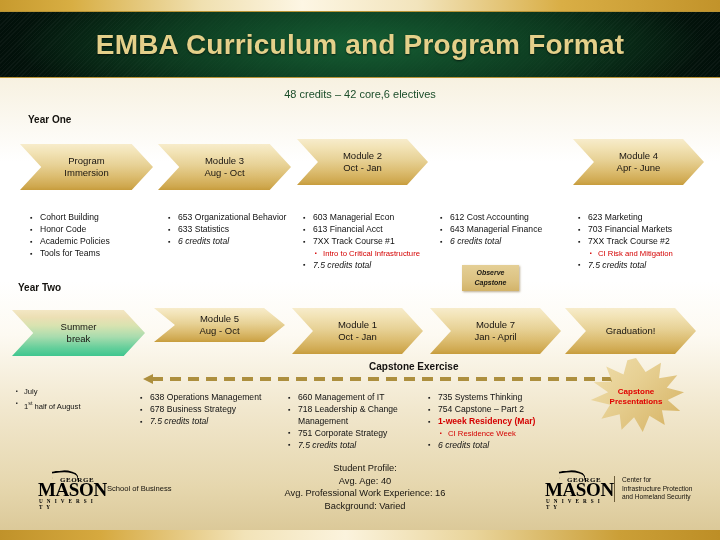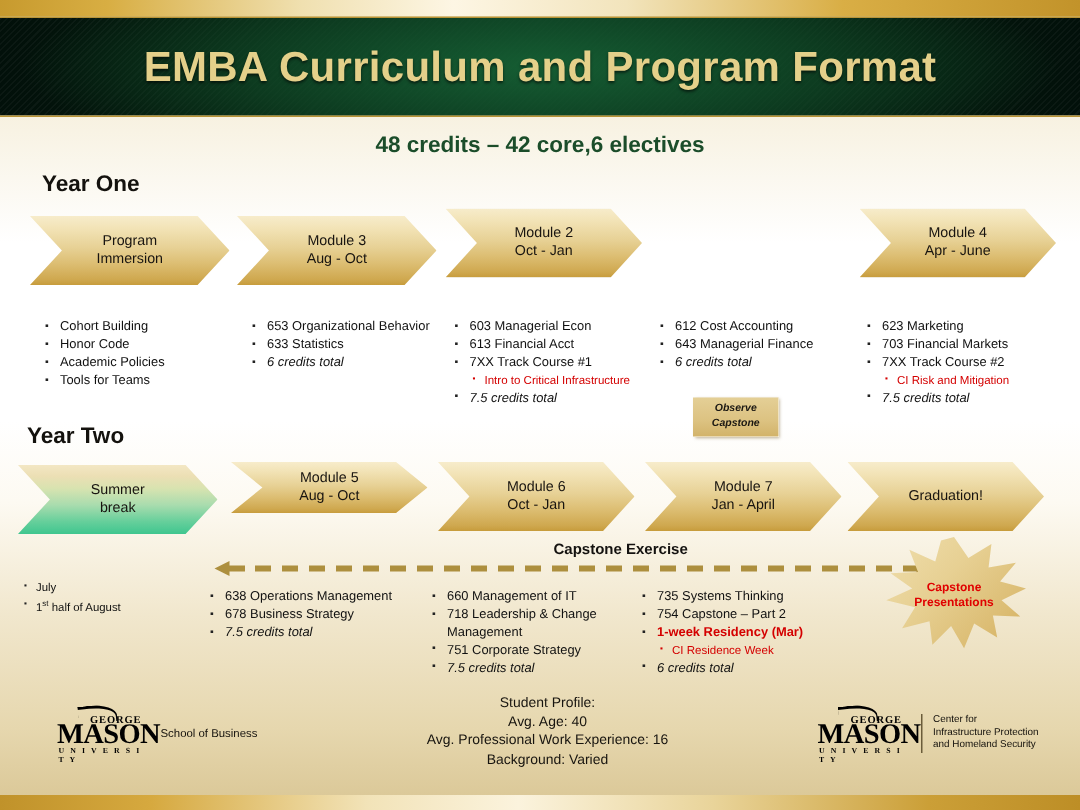--- a/index.html
+++ b/index.html
@@ -34,25 +34,25 @@
     display:flex; align-items:center; justify-content:center;
   }
   .title-text {
     font-size:28px; font-weight:bold; color:#e4d08a;
     letter-spacing:.2px; text-shadow:0 1px 2px rgba(0,0,0,.6);
     white-space:nowrap;
   }
 
   .credits-line {
     position:absolute; left:0; top:88px; width:720px; text-align:center;
-    font-size:15px; font-weight:bold; color:#1b4d2a;
+    font-size:11px; font-weight:normal; color:#1b4d2a;
   }
 
   .year-label {
-    position:absolute; font-size:15px; font-weight:bold; color:#14120e;
+    position:absolute; font-size:10px; font-weight:bold; color:#14120e;
   }
 
   
   .chev {
     position:absolute;
     display:flex; align-items:center; justify-content:center;
     text-align:center;
     color:#181410; font-size:9.5px; line-height:12.5px;
     background:linear-gradient(to bottom,#f7eccb 0%, #f2e3b6 18%, #e7d195 46%,
         #dcbd71 70%, #cfa84f 92%, #c79c3c 100%);
@@ -247,21 +247,21 @@
     </div>
   </div>
   <div class="chev" style="left:154px; top:308px; width:131px; height:34px;">
     <div class="lbl">
       <div>Module 5</div>
       <div>Aug - Oct</div>
     </div>
   </div>
   <div class="chev" style="left:292px; top:308px; width:131px; height:46px;">
     <div class="lbl">
-      <div>Module 6</div>
+      <div>Module 1</div>
       <div>Oct - Jan</div>
     </div>
   </div>
   <div class="chev" style="left:430px; top:308px; width:131px; height:46px;">
     <div class="lbl">
       <div>Module 7</div>
       <div>Jan - April</div>
     </div>
   </div>
   <div class="chev" style="left:565px; top:308px; width:131px; height:46px;">

